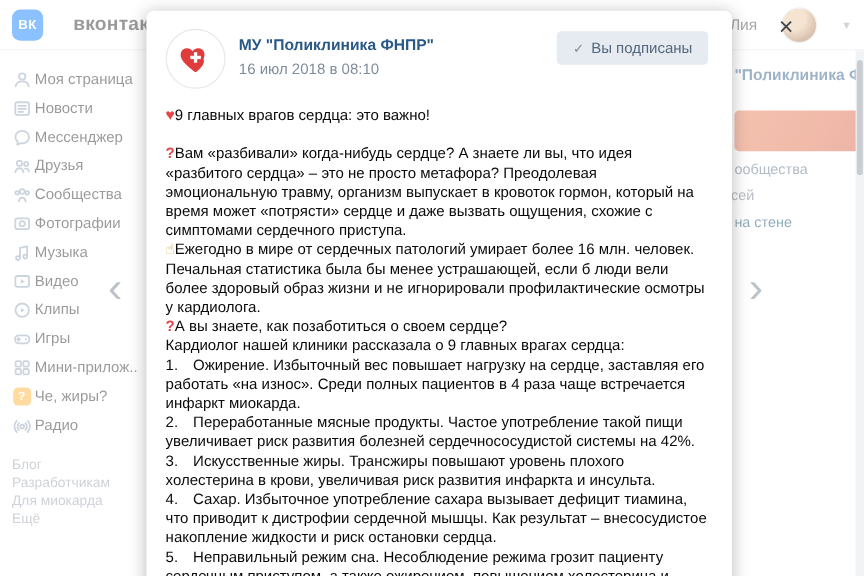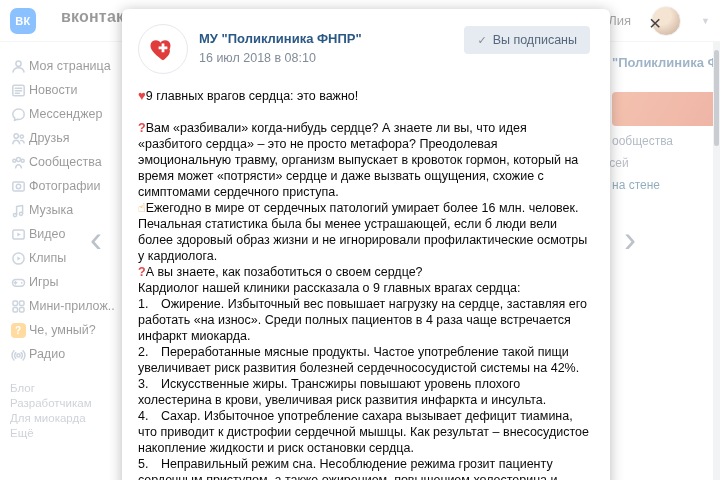--- a/index.html
+++ b/index.html
@@ -9,21 +9,21 @@
     -webkit-font-smoothing:antialiased;
   }
   .page{position:absolute;inset:0;background:#fff;}
 
   
   .topnav{
     position:absolute;top:0;left:0;right:0;height:42px;background:#fff;
     border-bottom:1px solid #e7e8ec;display:flex;align-items:center;
     padding:0 10px;box-sizing:border-box;z-index:2;
   }
-  .logo{display:flex;gap:25px;cursor:pointer}
+  .logo{display:flex;align-items:center;gap:25px;cursor:pointer}
   .logo-badge{
     width:26px;height:26px;border-radius:7px;background:#07f;color:#fff;
     font-size:11px;font-weight:bold;display:flex;align-items:center;justify-content:center;
     letter-spacing:.5px;
   }
   .logo-word{font-size:16px;font-weight:bold;color:#1d1d1f;letter-spacing:.2px}
   .nav-right{margin-left:auto;display:flex;align-items:center;gap:20px}
   .user-name{font-size:13px;color:#3a3a3c}
   .user-avatar{
     width:28px;height:28px;border-radius:50%;
@@ -222,21 +222,21 @@
             <rect x="2" y="8.5" width="4.5" height="4.5" rx="1.2"></rect>
             <rect x="8.5" y="8.5" width="4.5" height="4.5" rx="1.2"></rect>
           </svg>
       </span>
       <span class="side-label">Мини-прилож...</span>
     </div>
     <div class="side-item">
       <span class="side-icon">
           <span class="app-badge">?</span>
         </span>
-      <span class="side-label">Че, умный?</span>
+      <span class="side-label">Че, жиры?</span>
     </div>
     <div class="side-item">
       <span class="side-icon">
         <svg width="15" height="15" viewBox="0 0 15 15" fill="none" stroke="#8fa0b5" stroke-width="1.5" stroke-linecap="round">
             <circle cx="7.5" cy="8.4" r="1.6"></circle>
             <path d="M4.8 11.2a3.9 3.9 0 010-5.6M10.2 5.6a3.9 3.9 0 010 5.6M3 13a6.4 6.4 0 010-9.2M12 3.8a6.4 6.4 0 010 9.2"></path>
           </svg>
       </span>
       <span class="side-label">Радио</span>
     </div>

